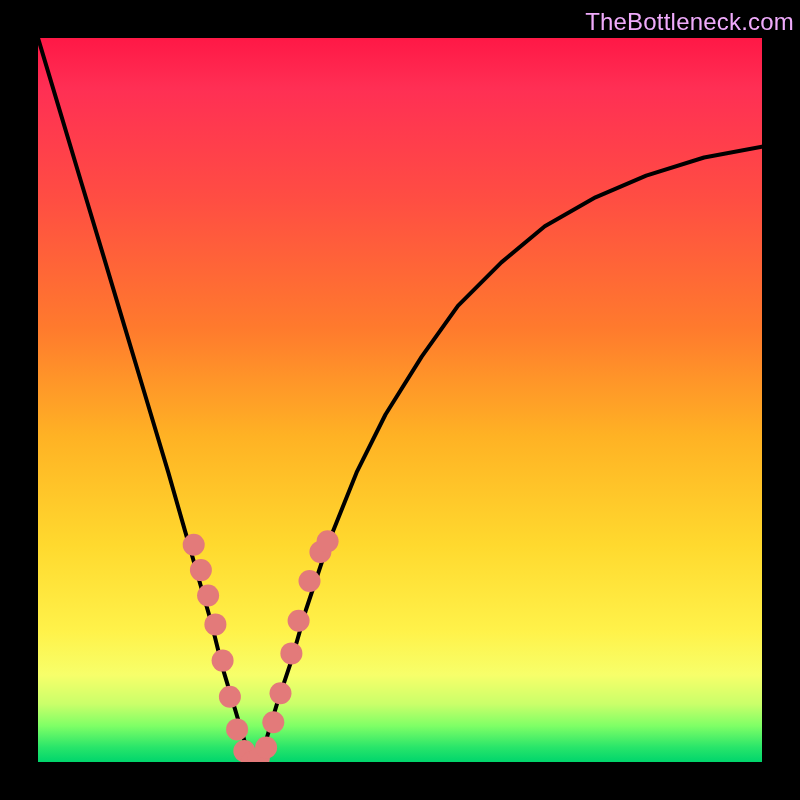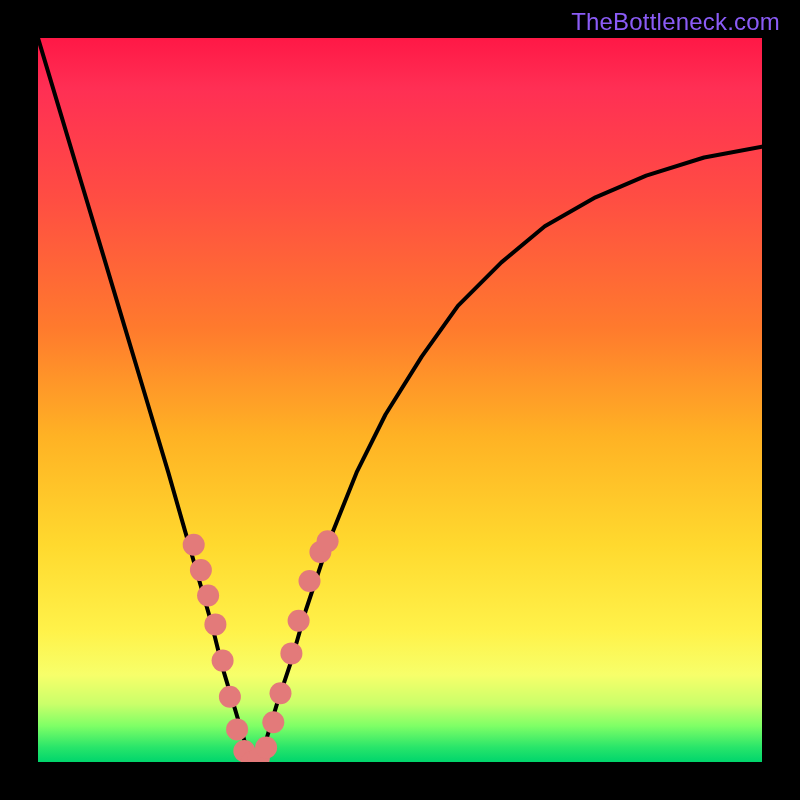--- a/index.html
+++ b/index.html
@@ -39,22 +39,22 @@
       #f7ff6a 88%,
       #caff6a 92%,
       #7fff66 95%,
       #28e56a 98%,
       #00d56c 100%
     );
   }
   .watermark {
     position: absolute;
     top: 8px;
-    right: 20px;
-    color: #8b5cf6;
+    right: 6px;
+    color: #f0abfc;
     font-size: 24px;
     font-weight: 500;
     letter-spacing: 0.2px;
     user-select: none;
   }
 </style>
 </head>
 <body>
 
 <div class="frame">

